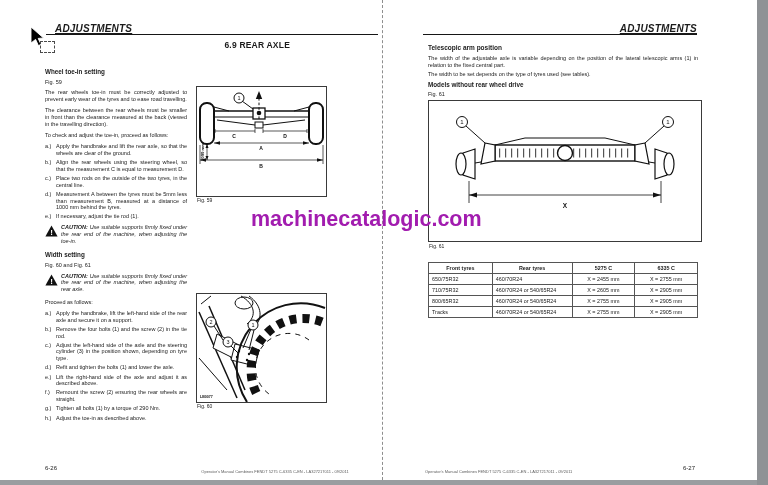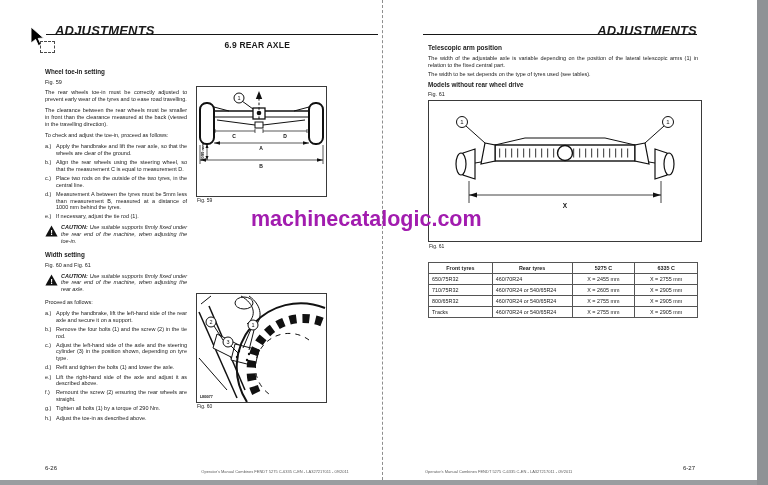--- a/index.html
+++ b/index.html
@@ -2,21 +2,21 @@
 <html><head>
 <meta charset="utf-8">
 <style>
   html,body{margin:0;padding:0;background:#fff;}
   #viewport{position:relative;width:768px;height:485px;background:#ffffff;overflow:hidden;
     font-family:"Liberation Sans", sans-serif;color:#1b1b1b;}
   .edge-right{position:absolute;left:757px;top:0;width:11px;height:485px;background:#8f9295;}
   .edge-bottom{position:absolute;left:0;top:480px;width:757px;height:5px;background:#9a9da0;}
   .divider{position:absolute;left:382px;top:0;height:480px;width:0;border-left:1px dashed #8e8e8e;}
   
-  .hdr{position:absolute;top:23px;font-size:13px;font-weight:bold;font-style:italic;letter-spacing:.2px;}
+  .hdr{position:absolute;top:23px;font-size:10px;font-weight:bold;font-style:italic;letter-spacing:.2px;text-decoration:underline;}
   .hdr-left{left:55px;}
   .hdr-right{left:423px;width:274px;text-align:right;}
   .rule{position:absolute;top:34px;height:1px;background:#161616;}
   .rule-left{left:46px;width:332px;}
   .rule-right{left:423px;width:274px;}
   .section-title{position:absolute;left:100px;top:40px;width:190px;text-align:right;
     font-weight:bold;font-size:8.5px;letter-spacing:.2px;}
   
   .col-left{position:absolute;left:45px;top:68px;width:142px;font-size:5.5px;line-height:1.22;text-align:justify;}
   .col-right{position:absolute;left:428px;top:44px;width:270px;font-size:5.5px;line-height:1.25;text-align:justify;}

